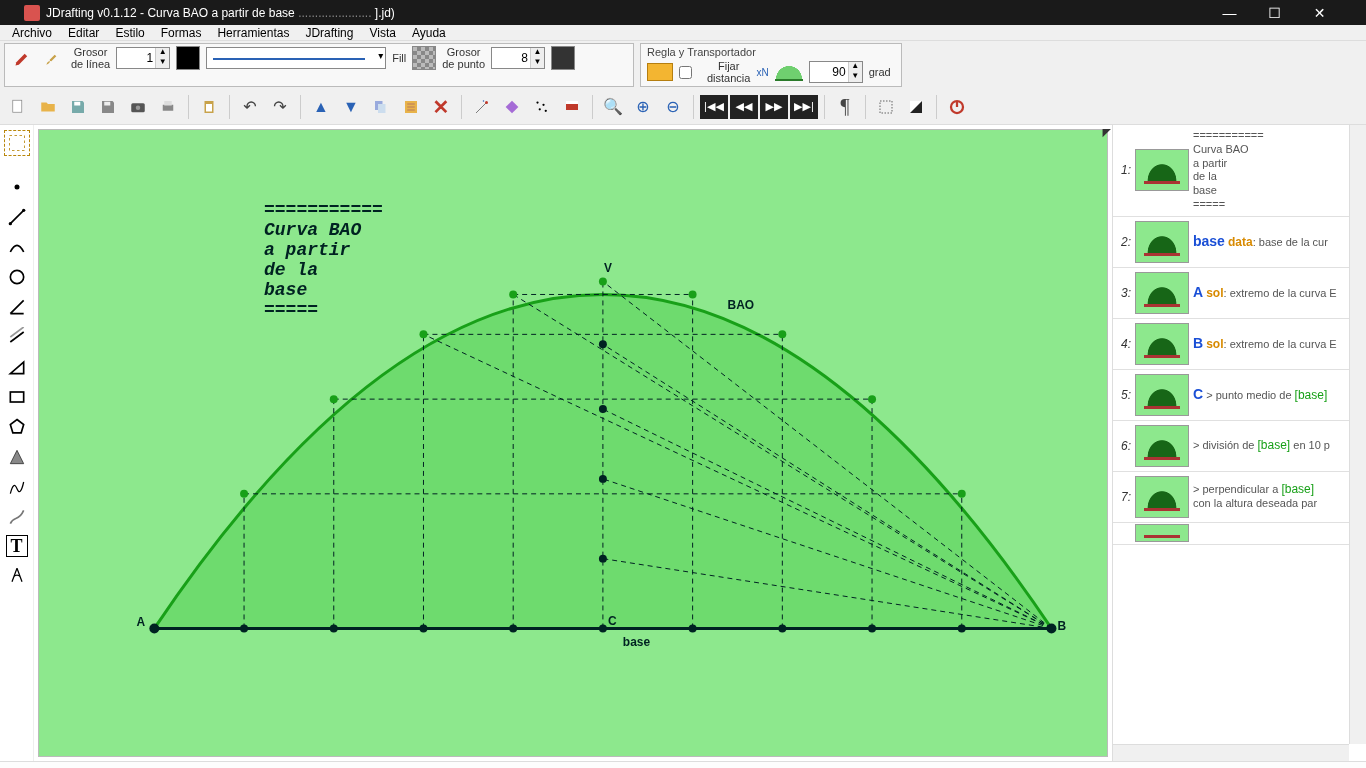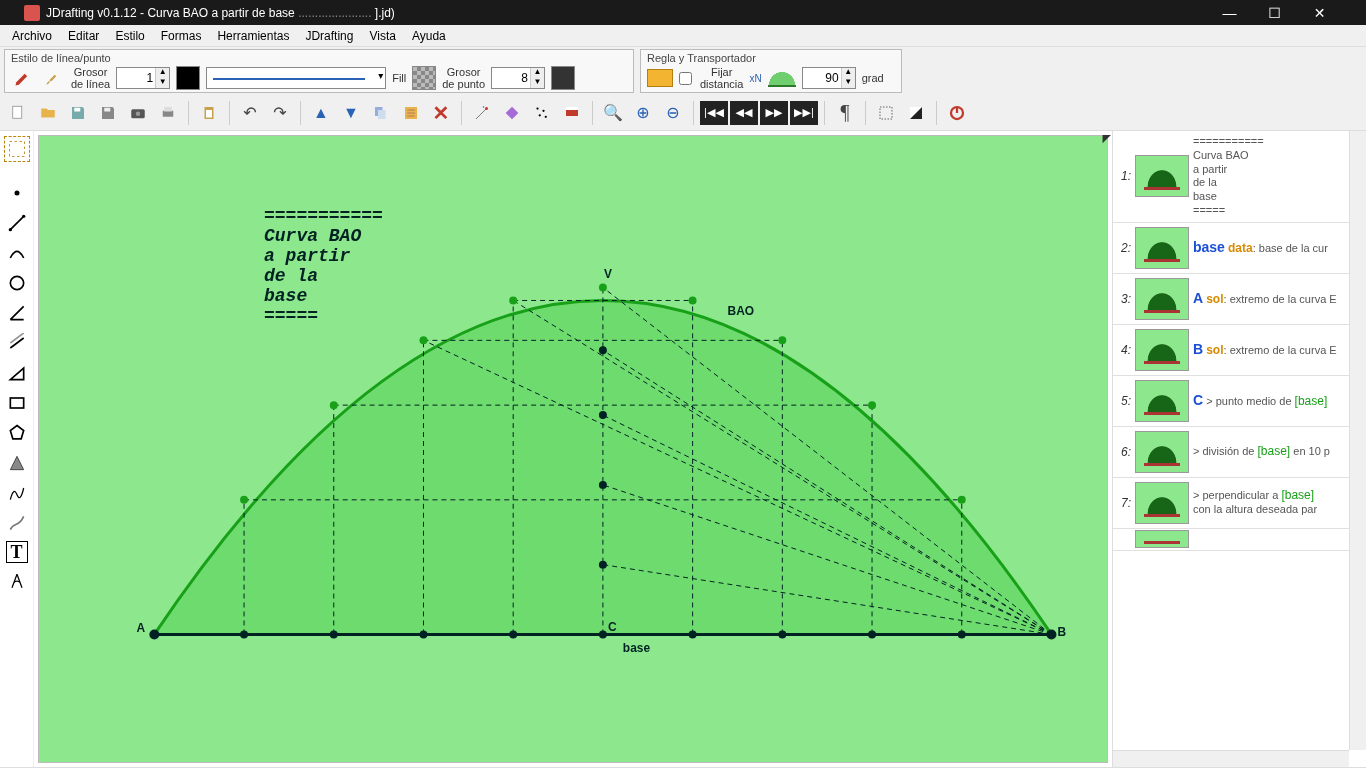--- a/index.html
+++ b/index.html
@@ -1,21 +1,21 @@
 <!DOCTYPE html>
 <html><head>
 <meta charset="utf-8">
 <style>
 * { box-sizing: border-box; margin: 0; padding: 0; font-family: "Segoe UI", Tahoma, sans-serif; font-size: 12px; }
 html, body { width: 1366px; height: 768px; overflow: hidden; background: #fff; }
 .titlebar { height: 25px; background: #1a1a1a; color: #fff; display: flex; align-items: center; padding: 0 24px; }
 .titlebar .app-icon { width: 16px; height: 16px; background: #d9534f; border-radius: 2px; margin-right: 6px; }
 .titlebar .title { flex: 1; color: #fff; }
 .titlebar .win-btn { width: 45px; height: 25px; display: flex; align-items: center; justify-content: center; color: #fff; font-size: 14px; }
-.menubar { height: 22px; background: #f0f0f0; display: flex; align-items: center; padding: 0 4px; border-bottom: 1px solid #ddd; }
+.menubar { height: 16px; background: #f0f0f0; display: flex; align-items: center; padding: 0 4px; border-bottom: 1px solid #ddd; }
 .menubar .menu-item { padding: 2px 8px; cursor: default; }
 .toolbox-row { display: flex; gap: 6px; padding: 2px 4px; background: #f0f0f0; }
 .panel { border: 1px solid #bbb; background: #f8f8f8; padding: 2px 6px; }
 .panel-title { font-size: 11px; color: #444; margin-bottom: 2px; }
 .panel-body { display: flex; align-items: center; gap: 6px; }
 .swatch { width: 24px; height: 24px; border: 1px solid #888; background: #000; }
 .line-preview { width: 180px; height: 22px; border: 1px solid #888; background: #fff; position: relative; }
 .line-preview::after { content: ""; position: absolute; left: 6px; right: 20px; top: 50%; border-top: 2px solid #2a62b5; }
 .line-preview .dd { position: absolute; right: 2px; top: 2px; font-size: 10px; }
 .spinner { display: inline-flex; align-items: center; border: 1px solid #888; background: #fff; height: 22px; }
@@ -75,21 +75,20 @@
     <div class="menu-item">Estilo</div>
     <div class="menu-item">Formas</div>
     <div class="menu-item">Herramientas</div>
     <div class="menu-item">JDrafting</div>
     <div class="menu-item">Vista</div>
     <div class="menu-item">Ayuda</div>
   </div>
 
 <div class="toolbox-row">
   <div class="panel" style="width:630px">
-    <div class="panel-title">Estilo de línea/punto</div>
     <div class="panel-body">
       <div class="ltool">
           <svg viewBox="0 0 24 24">
             <path fill="#c0392b" d="M3 21l4-1 10-10-3-3L4 17z"></path>
           </svg>
         </div>
       <div class="ltool">
           <svg viewBox="0 0 24 24">
             <path fill="#c8a24a" d="M4 20c2-6 6-4 6-4l6-6-2-2-6 6s2 4-4 6z"></path>
           </svg>
@@ -118,21 +117,21 @@
             <span>▼</span>
           </div>
         </div>
       <div class="swatch" style="background:#333"></div>
     </div>
   </div>
   <div class="panel" style="width:262px">
     <div class="panel-title">Regla y Transportador</div>
     <div class="panel-body">
       <div class="ruler-icon"></div>
-      <label style="display:flex;align-items:center;gap:8px">
+      <label style="display:flex;align-items:center;gap:15px">
           <input type="checkbox" style="">
           <span class="small-label" style="white-space:pre">Fijar
 distancia</span>
         </label>
       <span class="xn">xN</span>
       <div class="protractor-icon"></div>
       <div class="spinner">
           <input value="90" style="">
           <div class="arrows">
             <span>▲</span>

